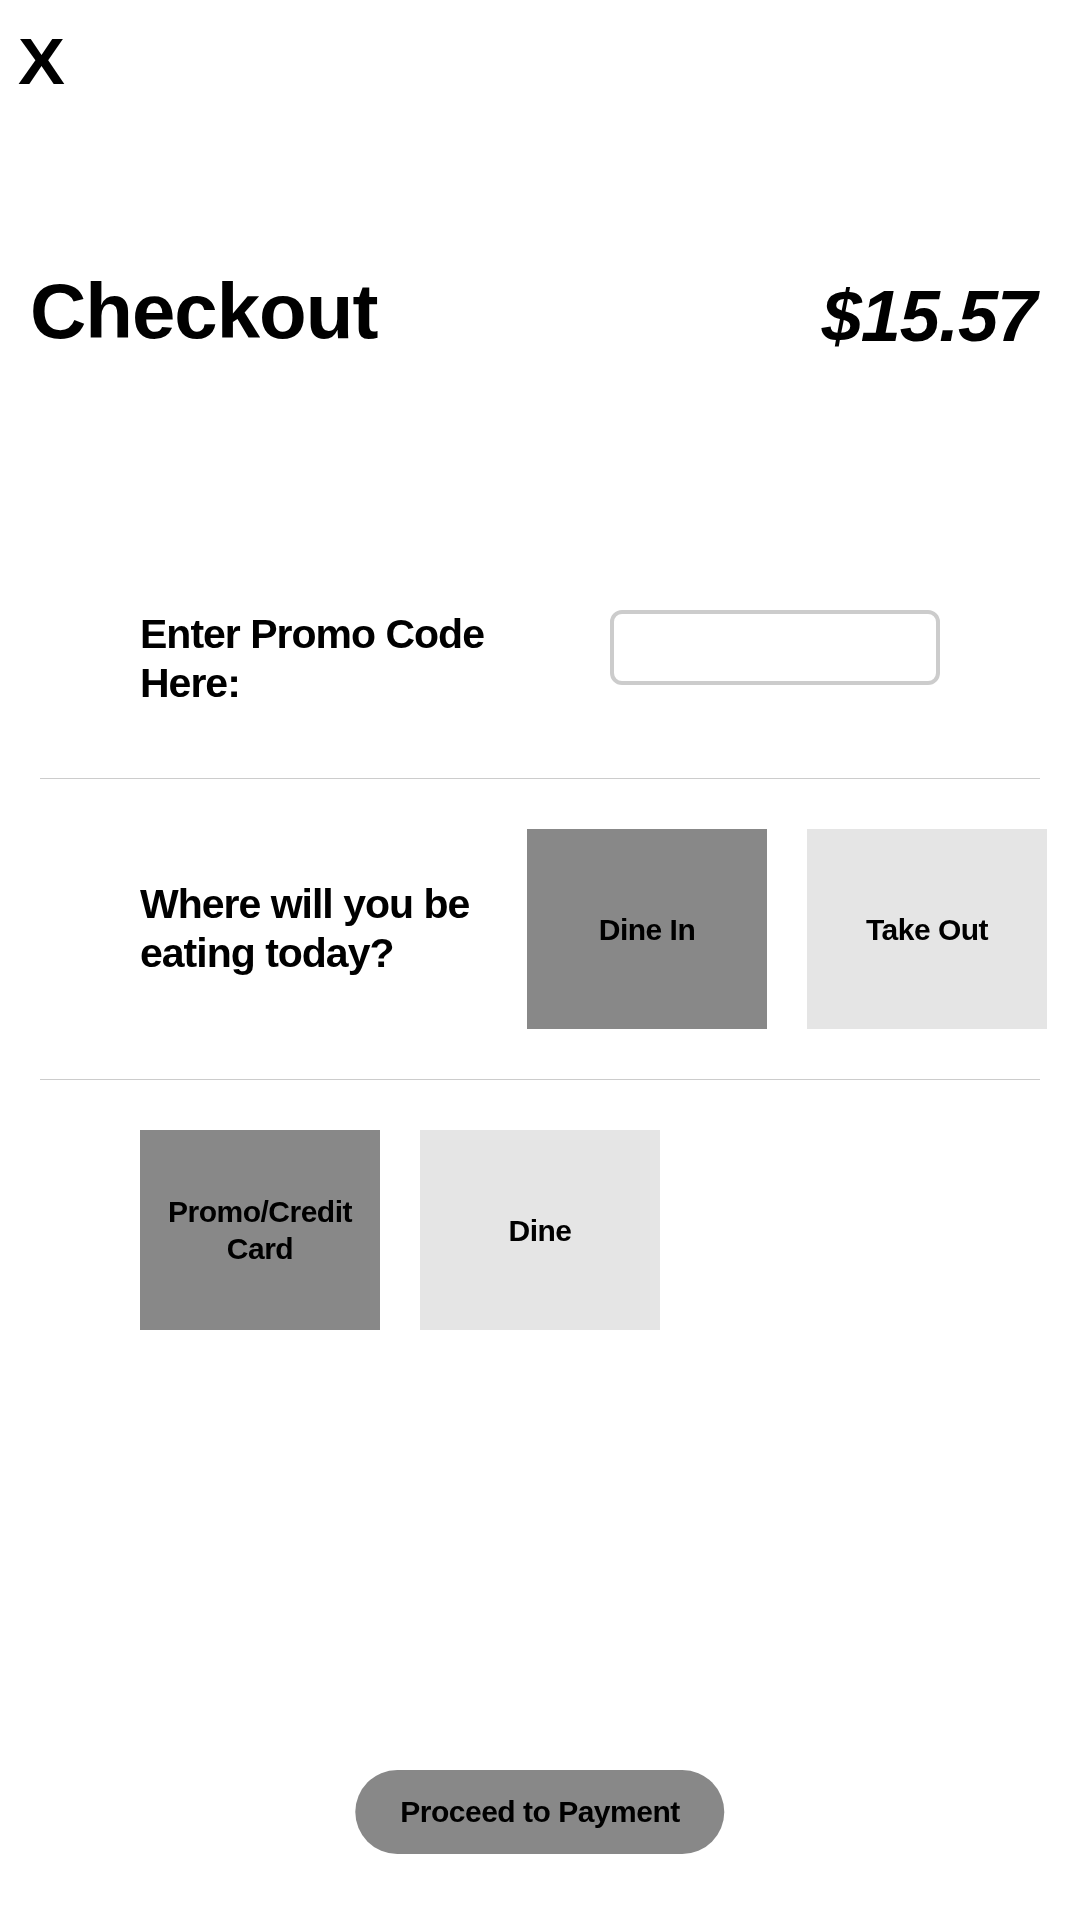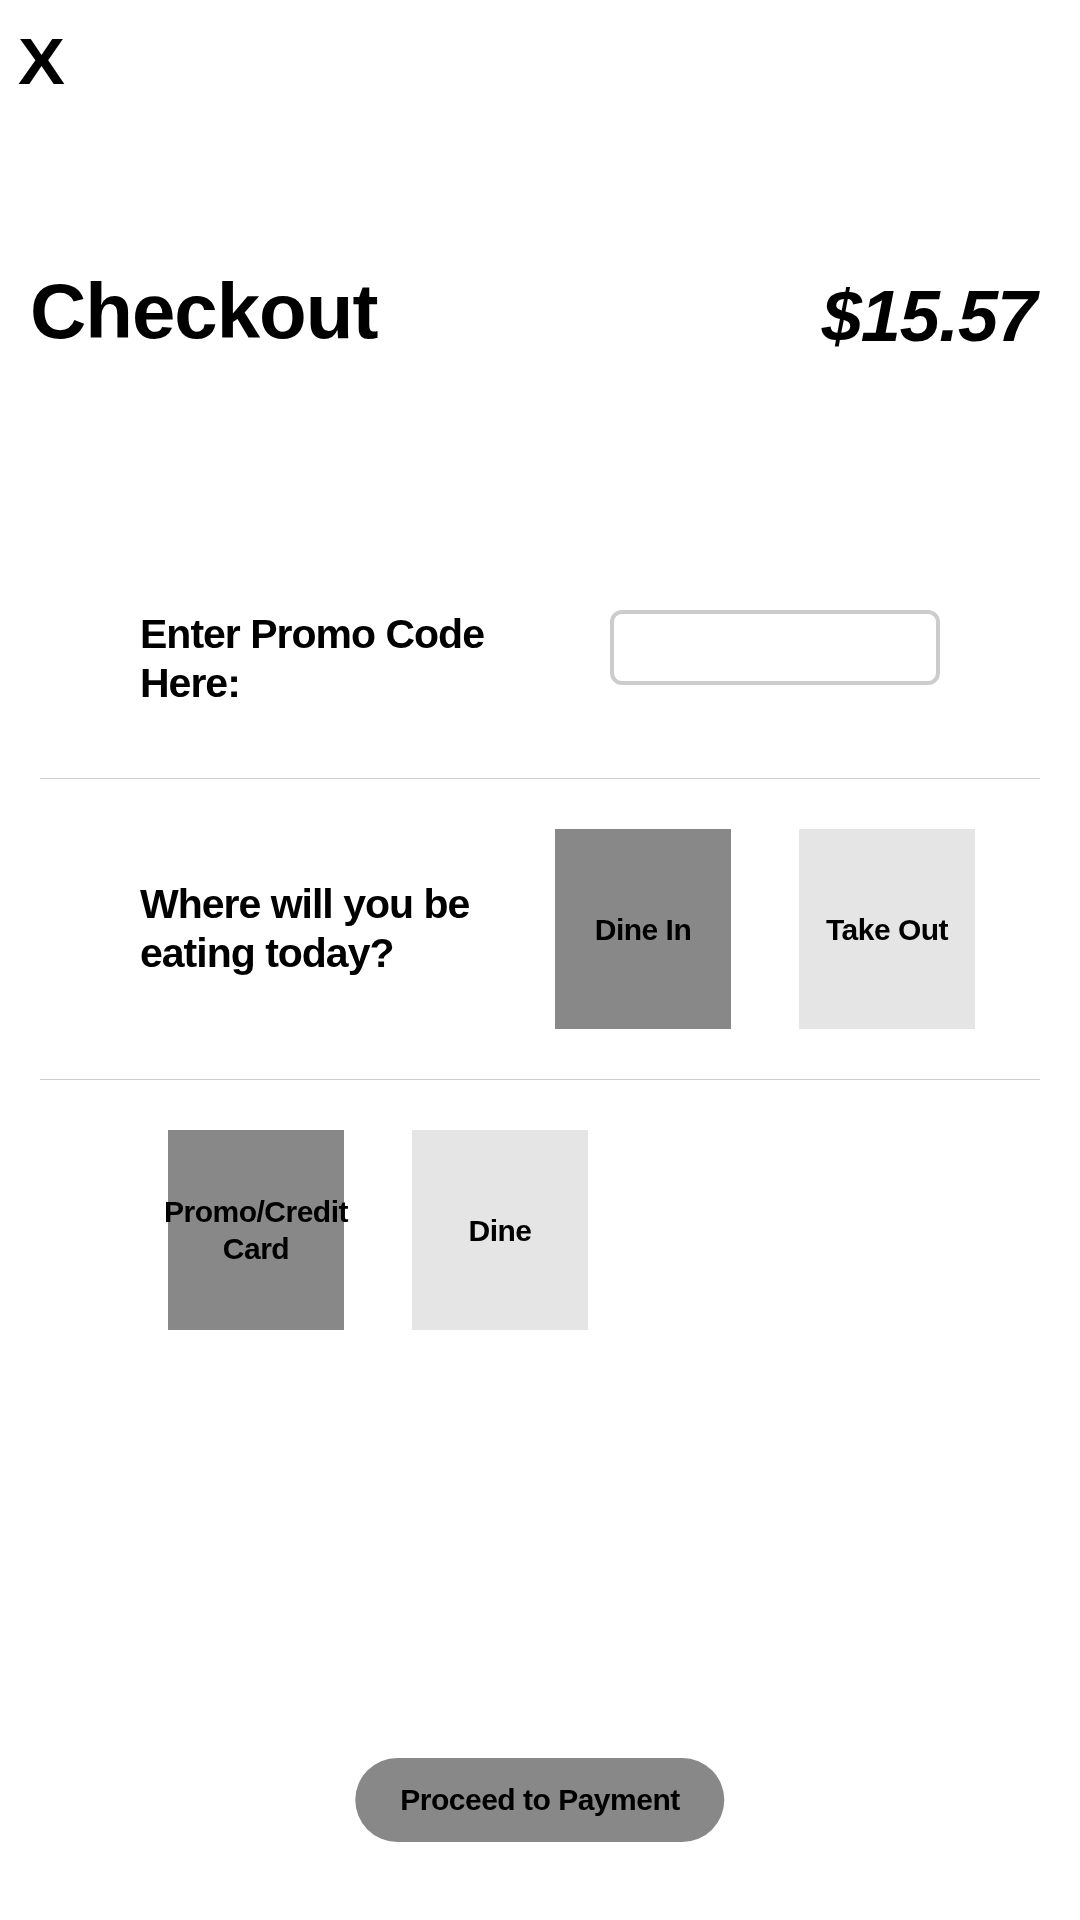--- a/index.html
+++ b/index.html
@@ -98,47 +98,46 @@
       width: 330px;
       flex-shrink: 0;
     }
     
     .option-buttons {
       display: flex;
       gap: 40px;
     }
     
     .option-btn {
-      width: 176px;
+      width: 240px;
       height: 200px;
       display: flex;
       align-items: center;
       justify-content: center;
       font-size: 30px;
       font-weight: 900;
       cursor: pointer;
       border: none;
       text-align: center;
       line-height: 1.25;
       letter-spacing: -0.5px;
       font-family: Arial, Helvetica, sans-serif;
-      margin-left: 28px;
     }
     
     .option-btn.selected {
       background: #888888;
     }
     
     .option-btn.unselected {
       background: #e5e5e5;
     }
     
     .proceed-btn {
       position: absolute;
-      bottom: 78px;
+      bottom: 66px;
       left: 50%;
       transform: translateX(-50%);
       background: #888888;
       border: none;
       border-radius: 50px;
       padding: 25px 45px;
       font-size: 30px;
       font-weight: 900;
       cursor: pointer;
       letter-spacing: -0.5px;

